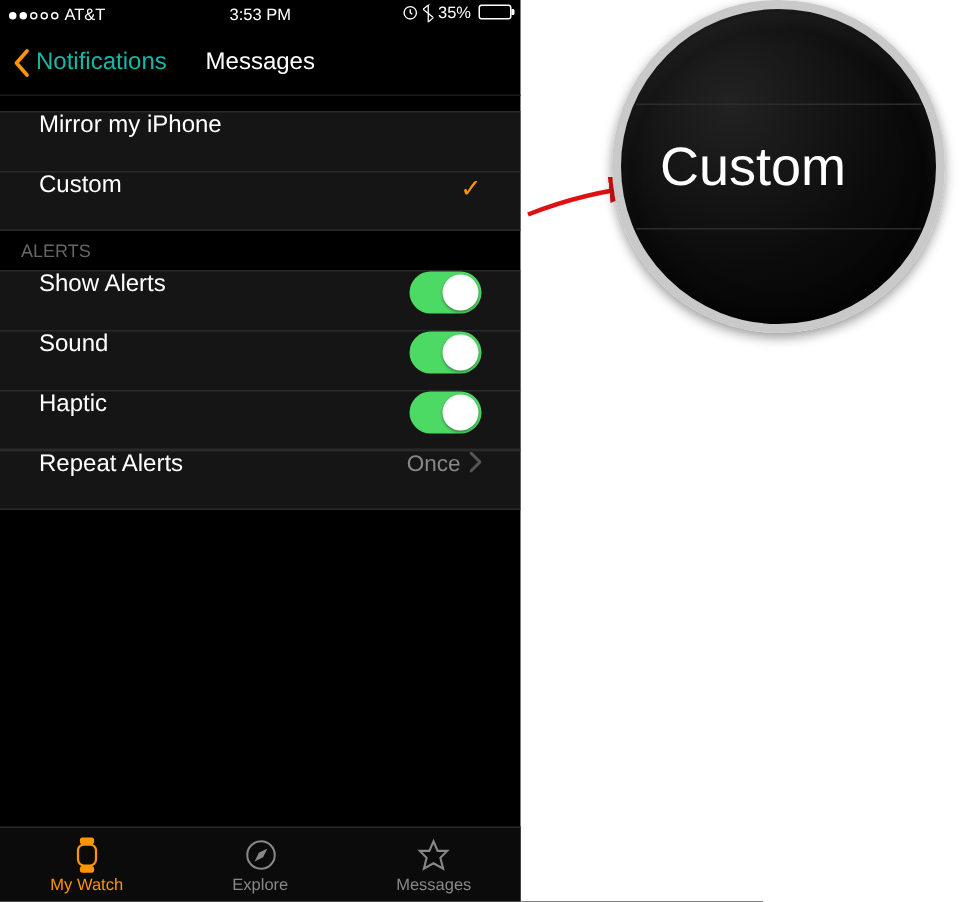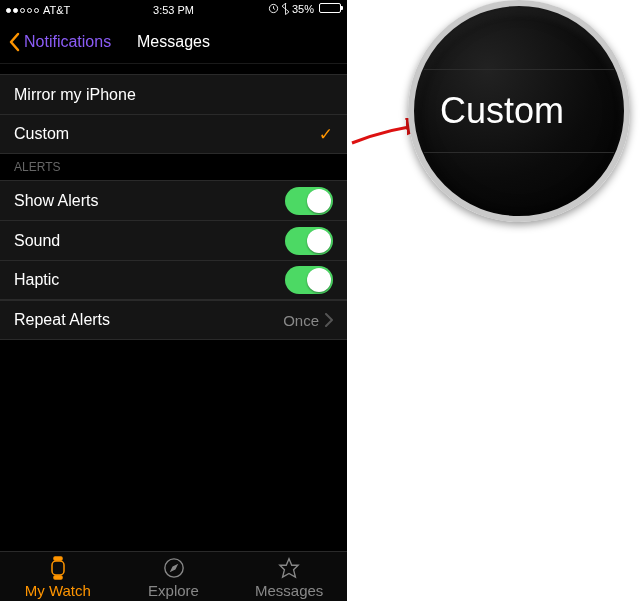--- a/index.html
+++ b/index.html
@@ -47,39 +47,39 @@
     width: 2px; height: 4px; background: #fff; border-radius: 0 1px 1px 0;
   }
   .battery-fill { height: 100%; width: 35%; background: #fff; }
   
   .nav-bar {
     height: 44px; display: flex; align-items: center;
     position: relative; border-bottom: 1px solid #1a1a1a;
   }
   .back-button {
     display: flex; align-items: center; gap: 4px;
-    color: #8b5cf6; font-size: 16px; padding-left: 8px;
+    color: #14b8a6; font-size: 16px; padding-left: 8px;
   }
   .nav-title {
     position: absolute; left: 0; right: 0; text-align: center;
     font-size: 16px; font-weight: 500; color: #fff;
     pointer-events: none;
   }
   
   .content { flex: 1; overflow: hidden; }
   .group { }
   .group.first { margin-top: 10px; }
   .group-header {
     color: #666; font-size: 12px; padding: 6px 14px;
     text-transform: uppercase;
   }
   .row {
     background: #151515;
-    display: flex; align-items: center;
-    height: 40px; padding: 0 14px;
+    display: flex; 
+    height: 40px; padding: 0 26px;
     border-top: 1px solid #2a2a2a;
     font-size: 16px; color: #fff;
   }
   .row:last-child { border-bottom: 1px solid #2a2a2a; }
   .row .spacer { flex: 1; }
   .row .value { color: #888; font-size: 15px; margin-right: 6px; }
   .checkmark { color: #ff9500; font-size: 17px; }
   .chevron-right { color: #555; }
   
   .toggle {
@@ -92,21 +92,21 @@
     border-radius: 50%; box-shadow: 0 1px 2px rgba(0,0,0,.4);
   }
   
   .tab-bar {
     height: 50px; border-top: 1px solid #2a2a2a;
     display: flex; background: #0b0b0b;
   }
   .tab {
     flex: 1; display: flex; flex-direction: column;
     align-items: center; justify-content: center;
-    gap: 1px; color: #888; font-size: 15px;
+    gap: 1px; color: #888; font-size: 11px;
   }
   .tab.active { color: #ff9500; }
   .tab-icon { display: flex; align-items: center; justify-content: center; height: 26px; }
   
   .callout {
     position: absolute;
     left: 408px; top: 0px;
     width: 222px; height: 222px;
   }
   .lens {

